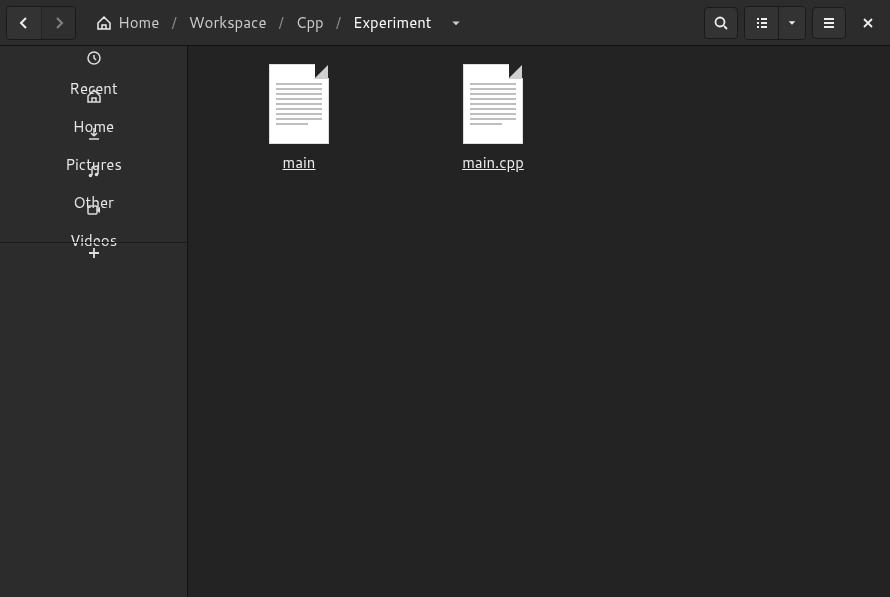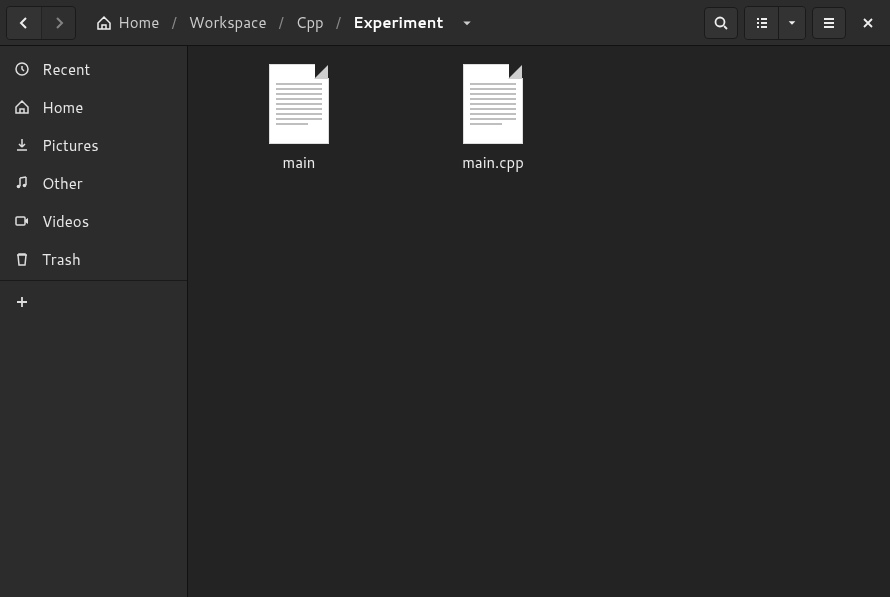--- a/index.html
+++ b/index.html
@@ -22,21 +22,21 @@
     display: flex; align-items: center; justify-content: center;
     cursor: pointer;
   }
   .nav-btn + .nav-btn { border-left: 1px solid #1a1a1a; }
   .nav-btn.disabled { opacity: 0.45; }
   .breadcrumb {
     flex: 1; display: flex; align-items: center;
     gap: 4px; padding-left: 12px; color: #ccc;
   }
   .crumb { padding: 4px 2px; cursor: pointer; }
-  .crumb.current { color: #fff; font-weight: 700; }
+  .crumb.current { color: #fff; font-weight: 400; }
   .sep { color: #888; padding: 0 6px; }
   .crumb-home { display: flex; align-items: center; gap: 6px; }
   .right-btns { display: flex; align-items: center; gap: 6px; }
   .solo-btn, .split-btn-l, .split-btn-r {
     height: 32px; background: #333; border: 1px solid #1a1a1a;
     display: flex; align-items: center; justify-content: center;
     cursor: pointer;
   }
   .solo-btn { width: 34px; border-radius: 4px; }
   .split { display: flex; border: 1px solid #1a1a1a; border-radius: 4px; overflow: hidden; }
@@ -48,20 +48,21 @@
   .sidebar {
     width: 188px; background: #2c2c2c;
     border-right: 1px solid #111;
     display: flex; flex-direction: column;
     padding-top: 4px;
   }
   .side-item {
     height: 38px; display: flex; align-items: center;
     gap: 12px; padding: 0 14px; cursor: pointer;
     color: #e8e8e8;
+    flex-direction: column;
   }
   .side-sep { height: 1px; background: #1a1a1a; margin: 2px 0; }
   .ic { width: 16px; height: 16px; flex: none; }
 
   .content {
     flex: 1; background: #232323;
     padding: 18px 14px;
     display: flex; flex-wrap: wrap; align-content: flex-start;
     gap: 0;
   }
@@ -81,21 +82,21 @@
     width: 14px; height: 14px; background: #232323;
   }
   .file-icon::after {
     content: ""; position: absolute; top: 0; right: 0;
     width: 0; height: 0;
     border-style: solid; border-width: 0 0 14px 14px;
     border-color: transparent transparent #cfcfcf transparent;
   }
   .txtline { height: 2px; background: #bfbfbf; }
   .txtline.short { width: 70%; }
-  .file-label { color: #eee; }
+  .file-label { color: #eee; text-decoration: underline; }
   svg { display: block; }
 </style>
 </head>
 <body>
 
 <div class="toolbar">
   <div class="nav-btns">
     <div class="nav-btn">
       <svg class="ic" viewBox="0 0 16 16">
           <path d="M10 3 5 8l5 5" fill="none" stroke="#eee" stroke-width="2"></path>
@@ -188,26 +189,20 @@
         </svg>
       <span>Other</span>
     </div>
     <div class="side-item">
       <svg class="ic" viewBox="0 0 16 16">
           <rect x="2" y="4" width="9" height="8" rx="1" fill="none" stroke="#ddd" stroke-width="1.5"></rect>
           <path d="M11 7l3-2v6l-3-2z" fill="#ddd"></path>
         </svg>
       <span>Videos</span>
     </div>
-    <div class="side-item">
-      <svg class="ic" viewBox="0 0 16 16">
-          <path d="M3 4h10 M5 4V3h6v1 M4 4l1 10h6l1-10" fill="none" stroke="#ddd" stroke-width="1.5"></path>
-        </svg>
-      <span>Trash</span>
-    </div>
     <div class="side-sep"></div>
     <div class="side-item">
       <svg class="ic" viewBox="0 0 16 16">
           <path d="M8 3v10M3 8h10" stroke="#ddd" stroke-width="1.8"></path>
         </svg>
     </div>
   </div>
 
   <div class="content">
     <div class="file">

